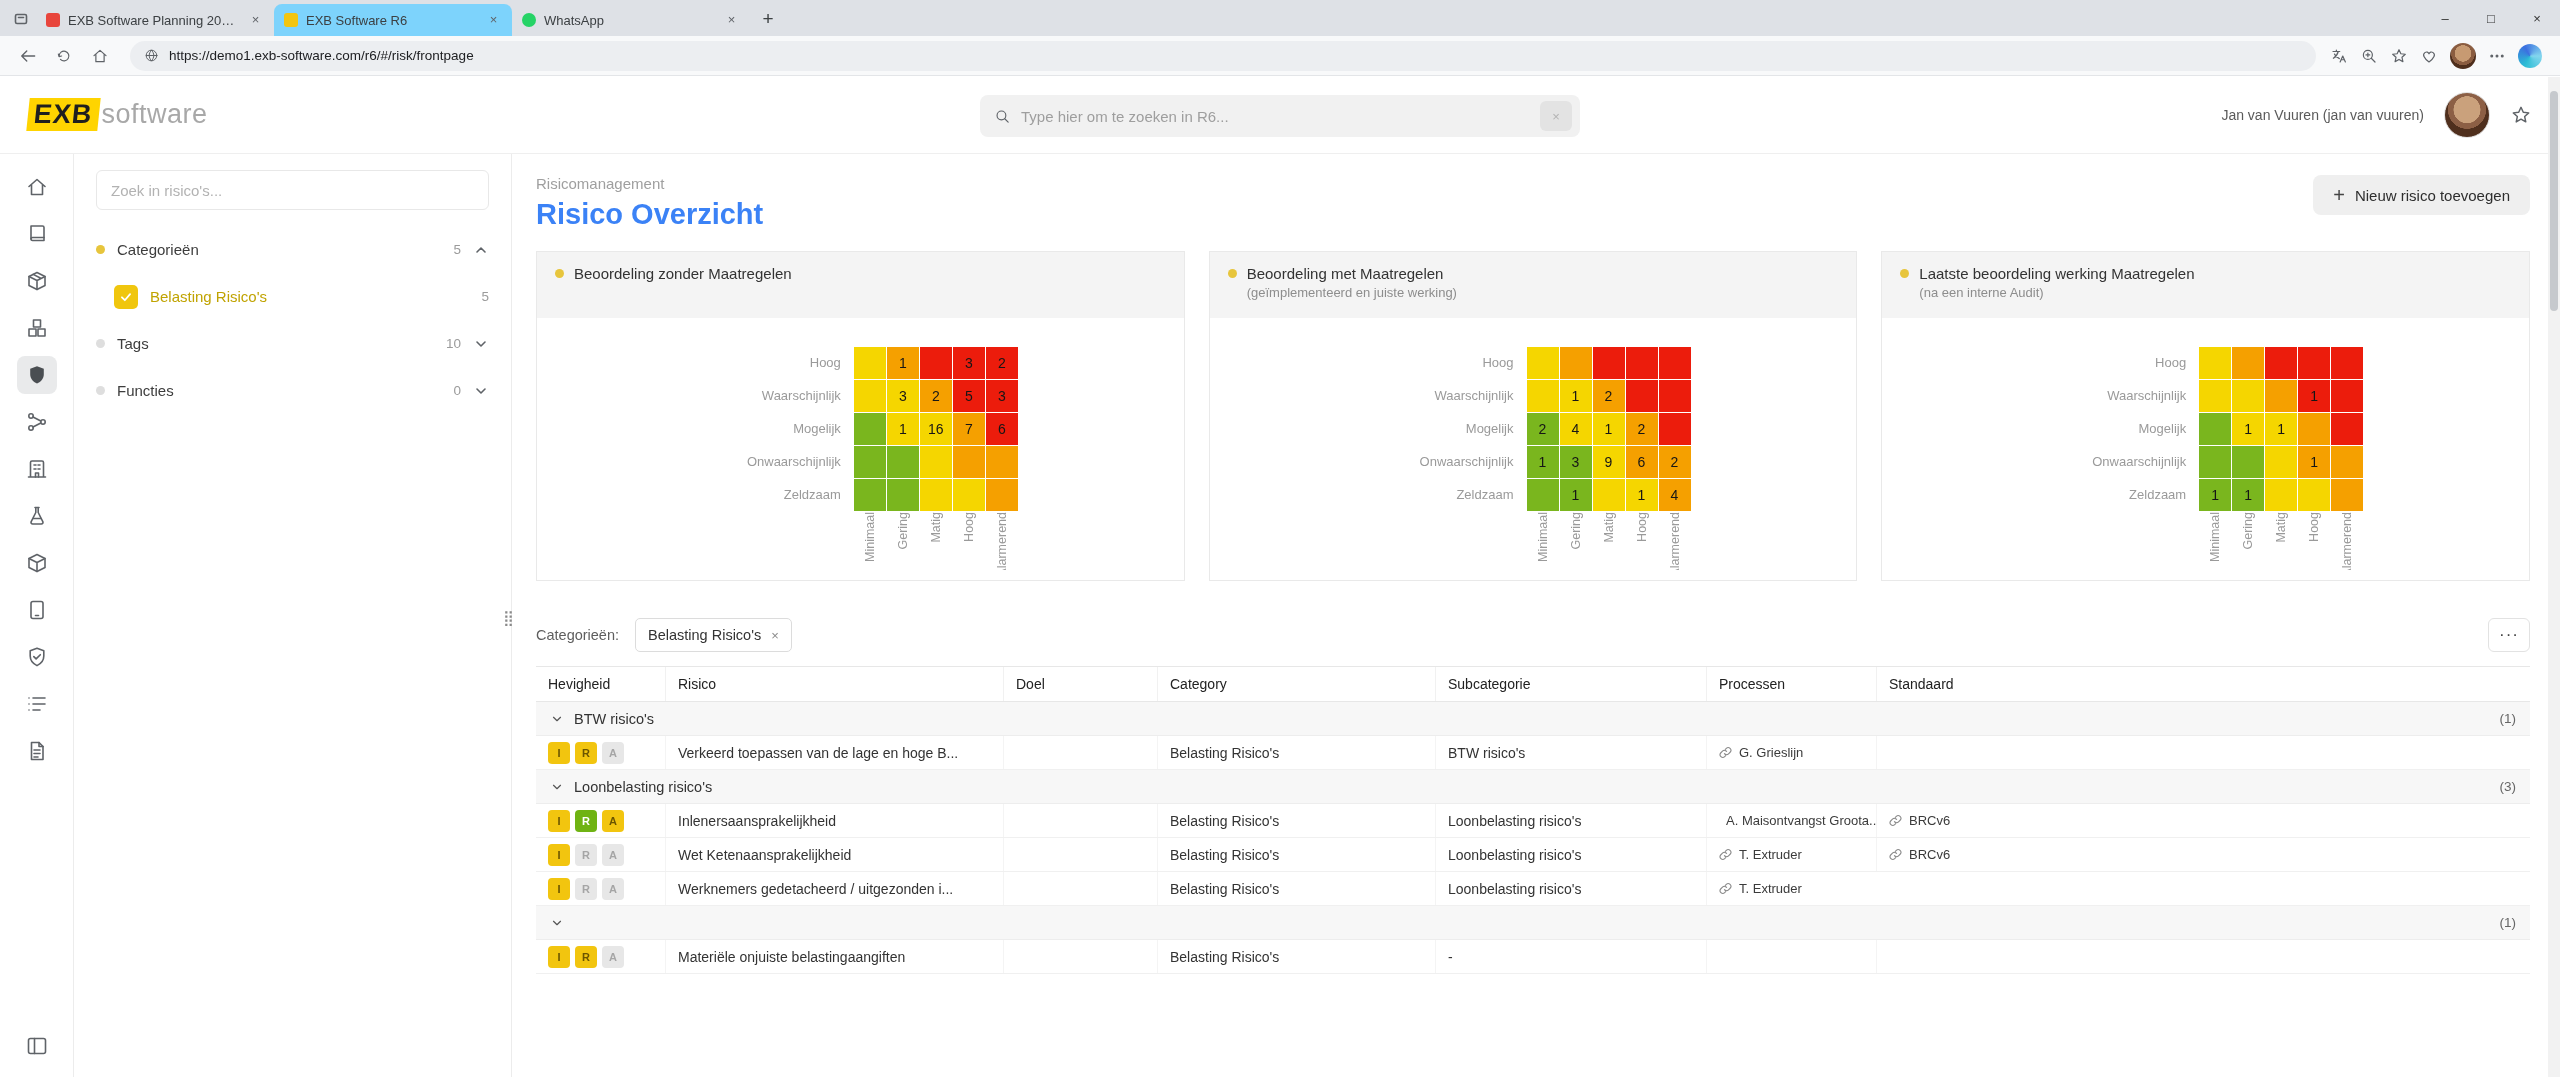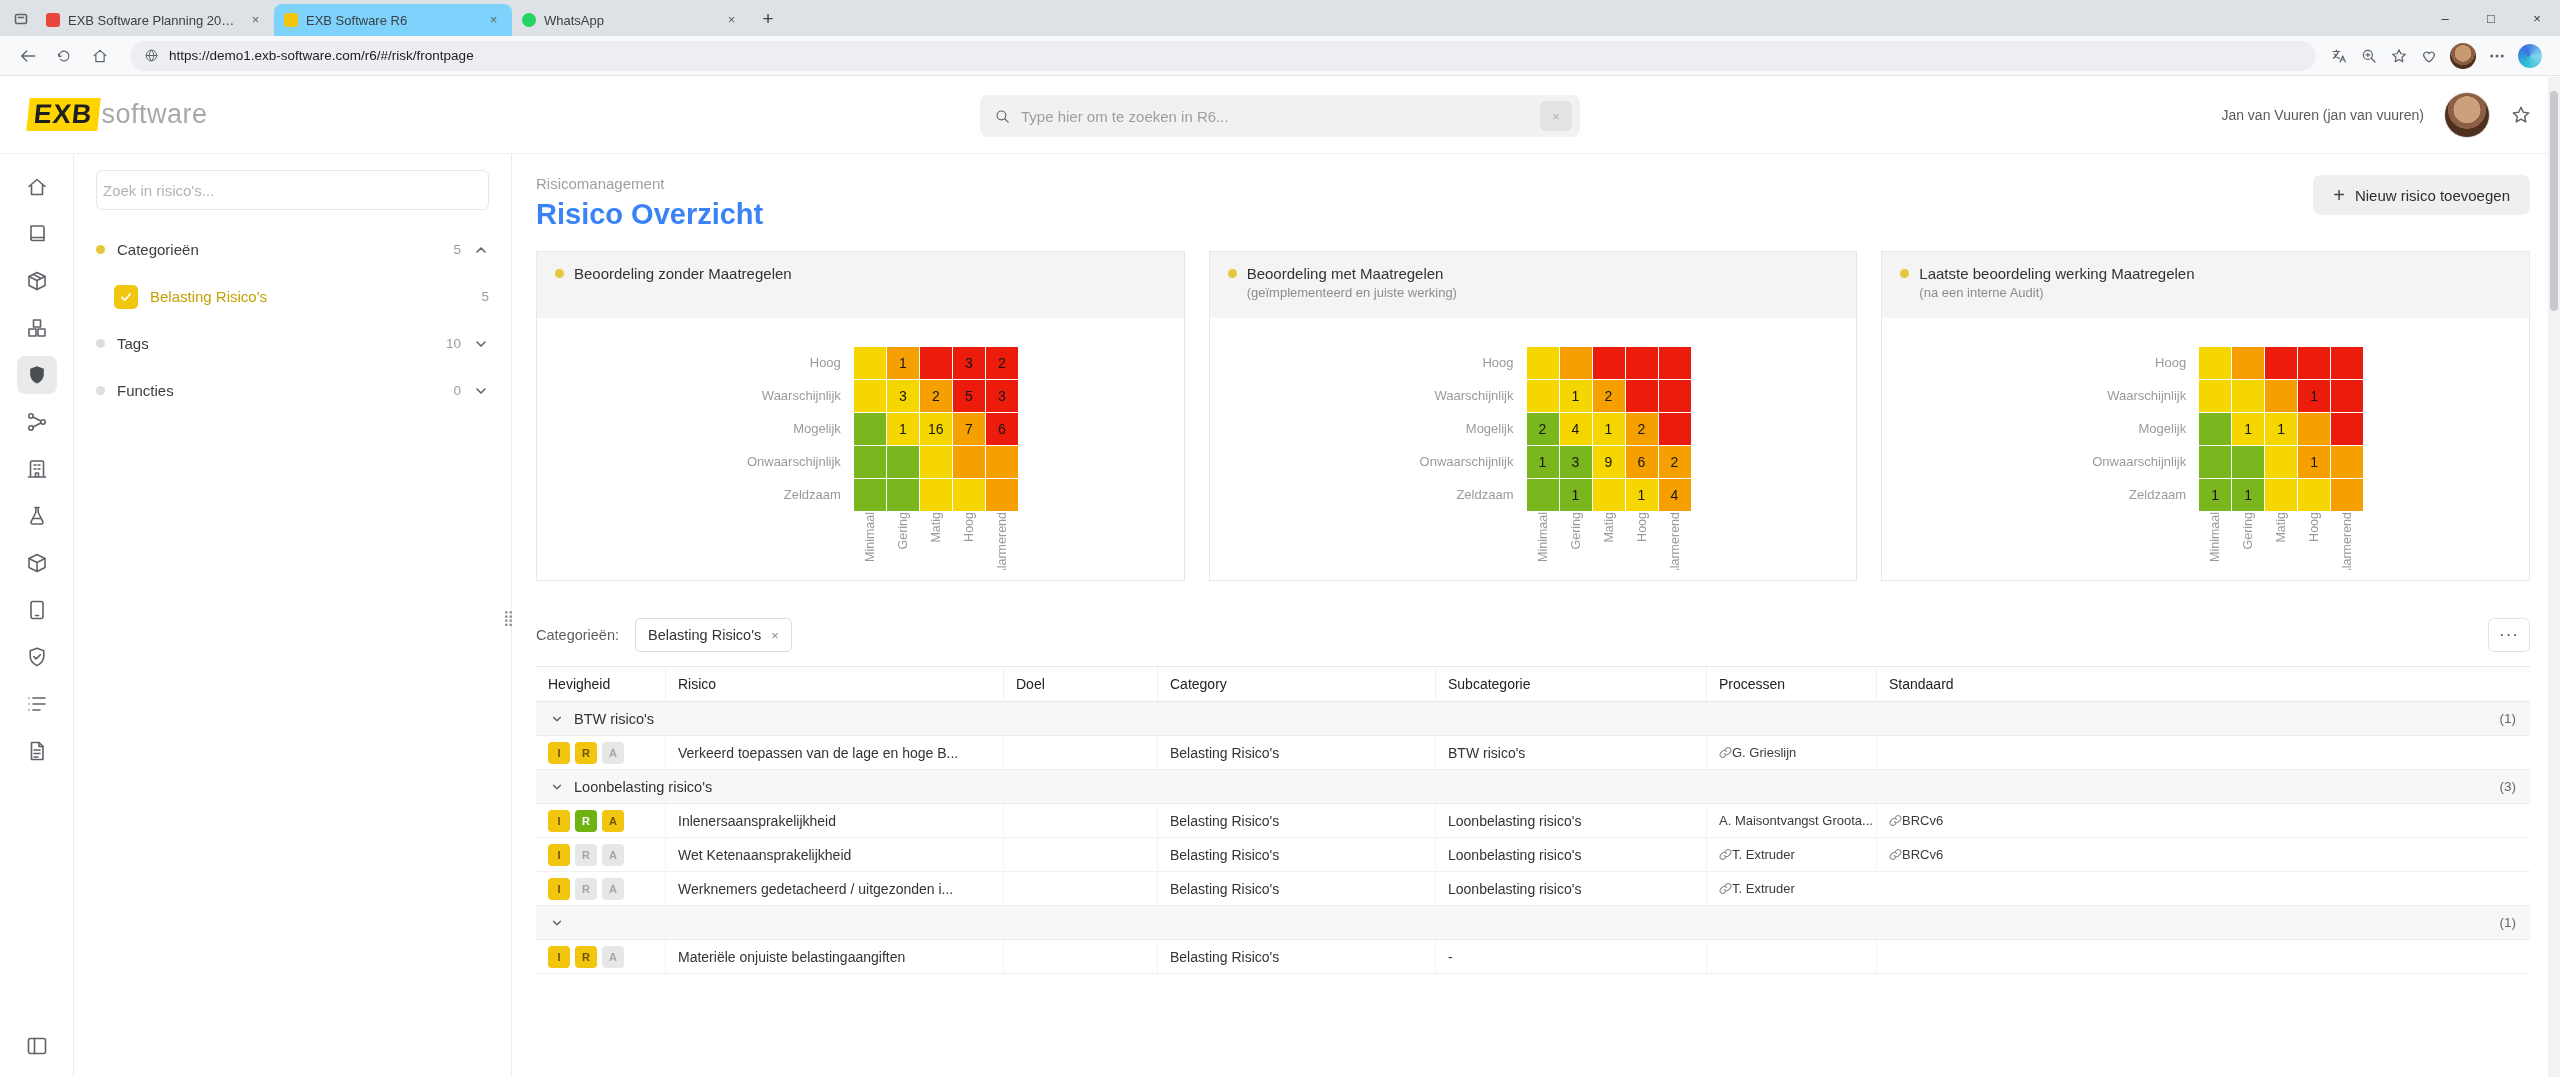--- a/index.html
+++ b/index.html
@@ -42,21 +42,21 @@
 .hdr-avatar{width:46px;height:46px;border-radius:50%;background:radial-gradient(circle at 50% 38%,#caa17c 0 38%,#8c5f45 39% 54%,#4f2f1d 55% 100%);border:1px solid #e2e2e2}
 
 
 #app-body{display:flex;height:923px;position:relative}
 #icon-rail{width:74px;border-right:1px solid #ececec;display:flex;flex-direction:column;align-items:center;padding:14px 0 12px;gap:9px;background:#fff}
 .rail-item{width:40px;height:38px;border-radius:8px;display:flex;align-items:center;justify-content:center}
 .rail-item.active{background:#e9eaeb}
 .rail-spacer{flex:1}
 
 #sidebar{width:438px;border-right:1px solid #ececec;padding-top:16px;background:#fff}
-.sb-search{margin:0 22px 16px;height:40px;border:1px solid #e8e8e8;border-radius:6px;display:flex;align-items:center;padding:0 6px}
+.sb-search{margin:0 22px 16px;height:40px;border:1px solid #e8e8e8;border-radius:6px;display:flex;align-items:center;padding:0 14px}
 .sb-search input{border:0;outline:0;background:none;font-size:15px;width:100%;color:#444;font-family:inherit}
 .sb-search input::placeholder{color:#b2b2b2}
 .sb-row{height:47px;display:flex;align-items:center;padding:0 22px;gap:12px;font-size:15px;color:#3d3d3d}
 .sb-dot{width:9px;height:9px;border-radius:50%;flex:none}
 .sb-count{margin-left:auto;color:#9b9b9b;font-size:13.5px}
 .sb-item{padding-left:40px}
 .sb-item .lbl{color:#c0a300}
 .sb-check{width:24px;height:24px;border-radius:5px;background:#f0c60e;display:flex;align-items:center;justify-content:center;flex:none}
 
 #main{flex:1;padding:0 30px 0 24px;background:#fff;overflow:hidden}
@@ -91,21 +91,21 @@
 .t-hcell:last-child,.t-cell:last-child{border-right:none}
 .t-group{display:flex;align-items:center;gap:10px;background:#f7f7f7;border-bottom:1px solid #ededed;height:34px;padding:0 14px;font-size:14.5px;color:#333}
 .t-group-count{margin-left:auto;font-size:13.5px;color:#666}
 .t-row{border-bottom:1px solid #f0f0f0;height:34px}
 .t-cell{display:flex;align-items:center;padding:0 12px;font-size:14px;color:#333;border-right:1px solid #f4f4f4;overflow:hidden;white-space:nowrap}
 .c-sev{gap:5px}
 .badge{width:22px;height:22px;border-radius:4px;display:flex;align-items:center;justify-content:center;font-size:11px;font-weight:700;flex:none}
 .badge-Y{background:#f2c50f;color:#6b5500}
 .badge-G{background:#6fb313;color:#fff}
 .badge-X{background:#e7e7e7;color:#a5a5a5}
-.c-link{gap:0;font-size:13px;color:#3b3b3b}
+.c-link{gap:7px;font-size:13px;color:#3b3b3b}
 
 .drag-handle{position:absolute;left:503px;top:455px;font-size:15px;color:#8a8a8a;cursor:grab}
 #scrollbar{position:absolute;right:0;top:77px;bottom:0;width:12px;background:#f2f2f2}
 #scrollbar .thumb{position:absolute;left:2px;right:2px;top:14px;height:220px;background:#c6c9cd;border-radius:6px}
 </style>
 </head>
 <body>
 
 <div id="tab-bar">
   <div class="tab-actions">

